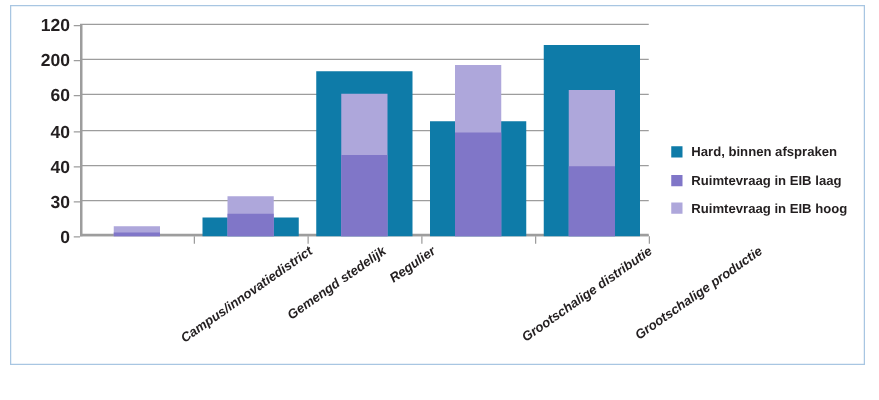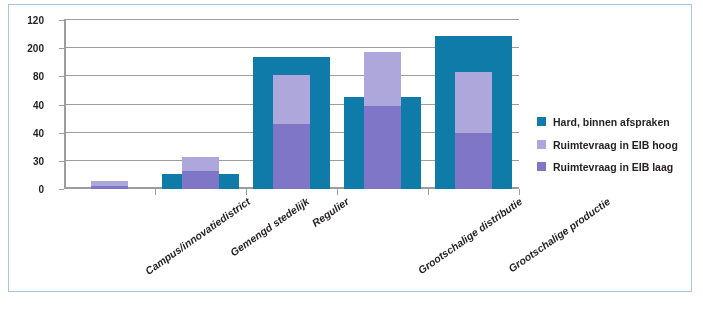--- a/index.html
+++ b/index.html
@@ -31,23 +31,23 @@
     border-bottom:2px solid #9d9d9d;
     box-sizing:border-box;
   }
   .gridline{
     position:absolute; left:0; width:100%;
     height:1px; background:#9d9d9d;
   }
   .ytick-label{
     position:absolute;
     right:100%;
-    margin-right:20px;
+    margin-right:8px;
     transform:translateY(-50%);
-    font-size:10px; font-weight:bold; color:#231f20;
+    font-size:14px; font-weight:bold; color:#231f20;
     white-space:nowrap;
   }
   .ytick-mark{
     position:absolute;
     left:-5px; width:5px; height:1px;
     background:#9d9d9d;
   }
   .xtick-mark{
     position:absolute;
     bottom:-6px; width:1px; height:6px;
@@ -151,21 +151,21 @@
         <div style="position: absolute; left: 0px; bottom: 33.3333%; width: 100%;">
           <div class="ytick-mark"></div>
           <div class="ytick-label">40</div>
         </div>
         <div style="position: absolute; left: 0px; bottom: 50%; width: 100%;">
           <div class="ytick-mark"></div>
           <div class="ytick-label">40</div>
         </div>
         <div style="position: absolute; left: 0px; bottom: 66.6667%; width: 100%;">
           <div class="ytick-mark"></div>
-          <div class="ytick-label">80</div>
+          <div class="ytick-label">60</div>
         </div>
         <div style="position: absolute; left: 0px; bottom: 83.3333%; width: 100%;">
           <div class="ytick-mark"></div>
           <div class="ytick-label">200</div>
         </div>
         <div style="position: absolute; left: 0px; bottom: 100%; width: 100%;">
           <div class="ytick-mark"></div>
           <div class="ytick-label">120</div>
         </div>
       </div>
@@ -220,22 +220,22 @@
         <div class="xlabel" style="left: 92.4%;">Grootschalige productie</div>
       </div>
   </div>
 
   <div id="legend">
       <div class="legend-row">
         <span class="legend-swatch" style="background: rgb(14, 123, 168);"></span>
         <span class="legend-text">Hard, binnen afspraken</span>
       </div>
       <div class="legend-row">
+        <span class="legend-swatch" style="background: rgb(128, 118, 200);"></span>
+        <span class="legend-text">Ruimtevraag in EIB laag</span>
+      </div>
+      <div class="legend-row">
         <span class="legend-swatch" style="background: rgb(174, 167, 219);"></span>
         <span class="legend-text">Ruimtevraag in EIB hoog</span>
       </div>
-      <div class="legend-row">
-        <span class="legend-swatch" style="background: rgb(128, 118, 200);"></span>
-        <span class="legend-text">Ruimtevraag in EIB laag</span>
-      </div>
     </div>
 
 </div>
 
 </body></html>

